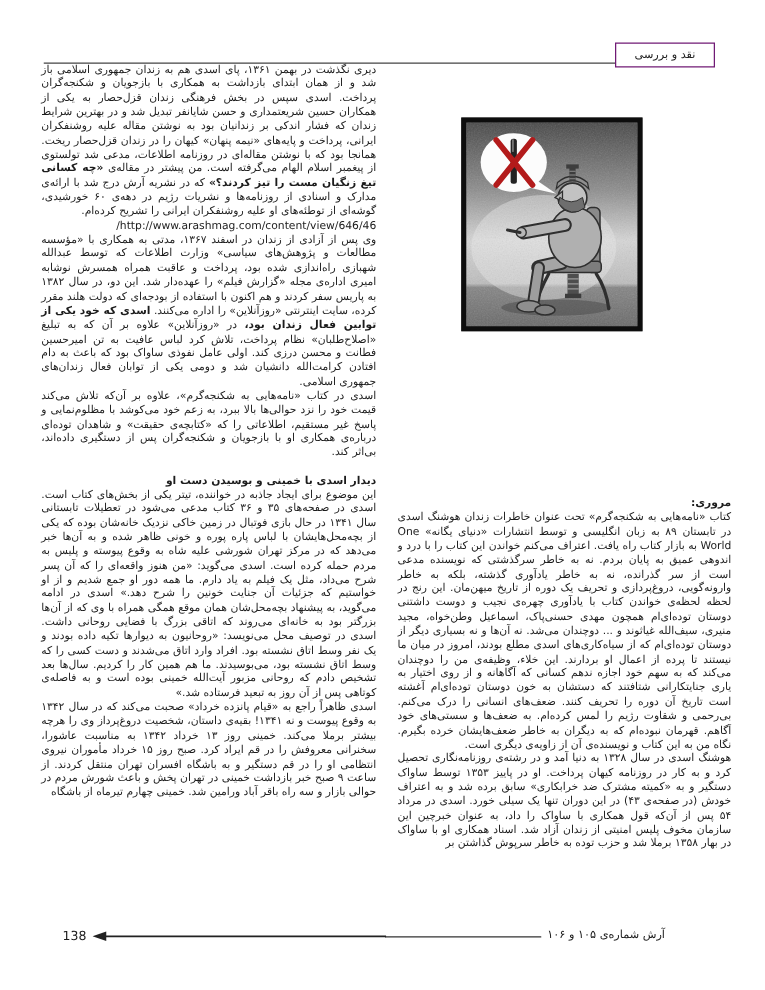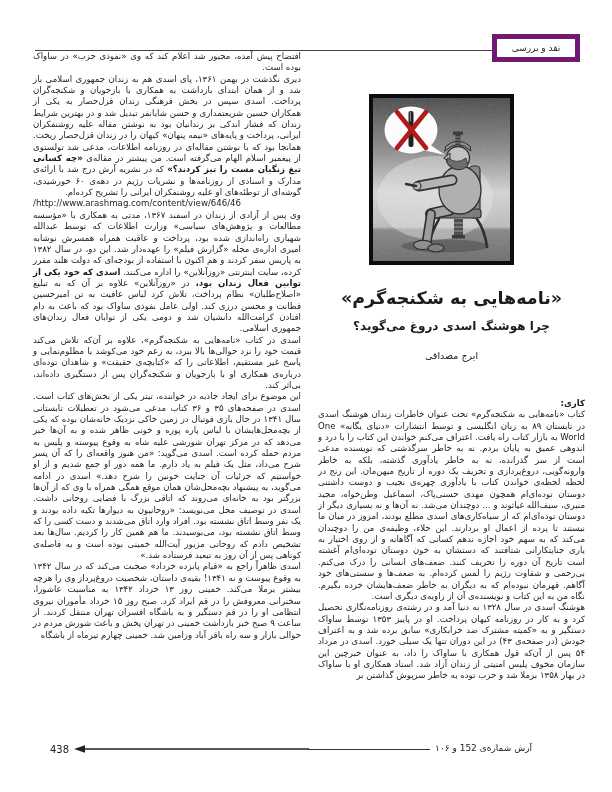--- a/index.html
+++ b/index.html
@@ -5,41 +5,41 @@
   html,body{margin:0;padding:0;}
   body{
     width:612px;height:792px;background:#ffffff;position:relative;overflow:hidden;
     font-family:"DejaVu Sans",sans-serif;color:#1c1c1c;
   }
   .page{position:absolute;inset:0;}
   
   .top-rule{position:absolute;left:35px;top:50px;width:457px;border-top:1.2px solid #444;}
   .section-box{
     position:absolute;left:492px;top:34px;width:78px;height:18px;
-    border:5px solid #701a75;display:flex;align-items:center;justify-content:center;
+    border:1px solid #701a75;display:flex;align-items:center;justify-content:center;
     font-size:9px;direction:rtl;color:#222;
   }
   
   .cartoon{position:absolute;left:369px;top:94px;border:4px solid #0d0d0d;line-height:0;background:#555;}
   
   .title-block{position:absolute;left:318px;top:288px;width:267px;text-align:center;direction:rtl;}
   .art-title{font-size:17.5px;font-weight:bold;letter-spacing:-0.2px;margin:0 0 11px 0;}
   .art-subtitle{font-size:12px;font-weight:bold;margin:0 0 17px 0;}
   .art-byline{font-size:9.5px;margin:0 0 16px 0;color:#222;}
   
   .col{
     position:absolute;direction:rtl;font-size:8.6px;line-height:11.35px;
     text-align:justify;color:#1c1c1c;
   }
   .col p{margin:0;}
   .col-left{left:33px;top:51px;width:268px;height:700px;}
   .col-right{left:318px;top:398px;width:267px;height:348px;overflow:hidden;}
   .bold-head{font-weight:bold;}
   .gap-before{margin-top:11px !important;}
-  .url-line{direction:rtl;text-align:left;}
+  .url-line{direction:rtl;text-align:right;}
   .url-line a{color:#1c1c1c;text-decoration:none;}
   b.inline-bold{font-weight:bold;}
   
   .footer-right{
     position:absolute;left:308px;top:741px;width:226px;height:14px;
     display:flex;align-items:center;direction:rtl;font-size:9px;
   }
   .footer-right .label{white-space:nowrap;padding-right:2px;padding-left:5px;}
   .footer-right .rule{flex:1;border-top:1.2px solid #333;margin-top:3px;}
   .footer-left{
@@ -124,47 +124,42 @@
           <rect x="36.8" y="13.5" width="1.1" height="10" fill="#8f8f8f"></rect>
         </g>
         <g stroke="#b31b1b" stroke-width="4.6" stroke-linecap="round">
           <path d="M24,14 L53,50"></path>
           <path d="M53,14 L24,50"></path>
         </g>
       </g>
     </svg>
   </div>
 
-  <div class="title-block">
-    <div class="art-title">«نامه‌هایی به شکنجه‌گرم»</div>
-    <div class="art-subtitle">چرا هوشنگ اسدی دروغ می‌گوید؟</div>
-    <div class="art-byline">ایرج مصداقی</div>
-  </div>
 
   <div class="col col-right">
-    <p class="bold-head">کاری:</p>
+    <p class="bold-head">مروری:</p>
     <p>کتاب «نامه‌هایی به شکنجه‌گرم» تحت عنوان خاطرات زندان هوشنگ اسدی در تابستان ۸۹ به زبان انگلیسی و توسط انتشارات «دنیای یگانه» One World به بازار کتاب راه یافت. اعتراف می‌کنم خواندن این کتاب را با درد و اندوهی عمیق به پایان بردم. نه به خاطر سرگذشتی که نویسنده مدعی است از سر گذرانده، نه به خاطر یادآوری گذشته، بلکه به خاطر وارونه‌گویی، دروغ‌پردازی و تحریف یک دوره از تاریخ میهن‌مان. این رنج در لحظه لحظه‌ی خواندن کتاب با یادآوری چهره‌ی نجیب و دوست داشتنی دوستان توده‌ای‌ام همچون مهدی حسنی‌پاک، اسماعیل وطن‌خواه، مجید منیری، سیف‌الله غیاثوند و ... دوچندان می‌شد. نه آن‌ها و نه بسیاری دیگر از دوستان توده‌ای‌ام که از سیاه‌کاری‌های اسدی مطلع بودند، امروز در میان ما نیستند تا پرده از اعمال او بردارند. این خلاء، وظیفه‌ی من را دوچندان می‌کند که به سهم خود اجازه ندهم کسانی که آگاهانه و از روی اختیار به یاری جنایتکارانی شتافتند که دستشان به خون دوستان توده‌ای‌ام آغشته است تاریخ آن دوره را تحریف کنند. ضعف‌های انسانی را درک می‌کنم. بی‌رحمی و شقاوت رژیم را لمس کرده‌ام. به ضعف‌ها و سستی‌های خود آگاهم. قهرمان نبوده‌ام که به دیگران به خاطر ضعف‌هایشان خرده بگیرم. نگاه من به این کتاب و نویسنده‌ی آن از زاویه‌ی دیگری است.</p>
     <p>هوشنگ اسدی در سال ۱۳۲۸ به دنیا آمد و در رشته‌ی روزنامه‌نگاری تحصیل کرد و به کار در روزنامه کیهان پرداخت. او در پاییز ۱۳۵۳ توسط ساواک دستگیر و به «کمیته مشترک ضد خرابکاری» سابق برده شد و به اعتراف خودش (در صفحه‌ی ۴۳) در این دوران تنها یک سیلی خورد. اسدی در مرداد ۵۴ پس از آن‌که قول همکاری با ساواک را داد، به عنوان خبرچین این سازمان مخوف پلیس امنیتی از زندان آزاد شد. اسناد همکاری او با ساواک در بهار ۱۳۵۸ برملا شد و حزب توده به خاطر سرپوش گذاشتن بر</p>
   </div>
 
   <div class="col col-left">
-    <p>افتضاح پیش آمده، مجبور شد اعلام کند که وی «نفوذی حزب» در ساواک بوده است.</p>
     <p><span>دیری نگذشت در بهمن ۱۳۶۱، پای اسدی هم به زندان جمهوری اسلامی باز شد و از همان ابتدای بازداشت به همکاری با بازجویان و شکنجه‌گران پرداخت. اسدی سپس در بخش فرهنگی زندان قزل‌حصار به یکی از همکاران حسین شریعتمداری و حسن شایانفر تبدیل شد و در بهترین شرایط زندان که فشار اندکی بر زندانیان بود به نوشتن مقاله علیه روشنفکران ایرانی، پرداخت و پایه‌های «نیمه پنهان» کیهان را در زندان قزل‌حصار ریخت. همانجا بود که با نوشتن مقاله‌ای در روزنامه اطلاعات، مدعی شد تولستوی از پیغمبر اسلام الهام می‌گرفته است. من پیشتر در مقاله‌ی </span><b class="inline-bold">«چه کسانی تیغ زنگیان مست را تیز کردند؟»</b><span> که در نشریه آرش درج شد با ارائه‌ی مدارک و اسنادی از روزنامه‌ها و نشریات رژیم در دهه‌ی ۶۰ خورشیدی، گوشه‌ای از توطئه‌های او علیه روشنفکران ایرانی را تشریح کرده‌ام.</span></p>
     <p class="url-line"><a href="#">http://www.arashmag.com/content/view/646/46/</a></p>
     <p><span>وی پس از آزادی از زندان در اسفند ۱۳۶۷، مدتی به همکاری با «مؤسسه مطالعات و پژوهش‌های سیاسی» وزارت اطلاعات که توسط عبدالله شهبازی راه‌اندازی شده بود، پرداخت و عاقبت همراه همسرش نوشابه امیری اداره‌ی مجله «گزارش فیلم» را عهده‌دار شد. این دو، در سال ۱۳۸۲ به پاریس سفر کردند و هم اکنون با استفاده از بودجه‌ای که دولت هلند مقرر کرده، سایت اینترنتی «روزآنلاین» را اداره می‌کنند. </span><b class="inline-bold">اسدی که خود یکی از توابین فعال زندان بود،</b><span> در «روزآنلاین» علاوه بر آن که به تبلیغ «اصلاح‌طلبان» نظام پرداخت، تلاش کرد لباس عافیت به تن امیرحسین فطانت و محسن درزی کند. اولی عامل نفوذی ساواک بود که باعث به دام افتادن کرامت‌الله دانشیان شد و دومی یکی از توابان فعال زندان‌های جمهوری اسلامی.</span></p>
     <p>اسدی در کتاب «نامه‌هایی به شکنجه‌گرم»، علاوه بر آن‌که تلاش می‌کند قیمت خود را نزد حوالی‌ها بالا ببرد، به زعم خود می‌کوشد با مظلوم‌نمایی و پاسخ غیر مستقیم، اطلاعاتی را که «کتابچه‌ی حقیقت» و شاهدان توده‌ای درباره‌ی همکاری او با بازجویان و شکنجه‌گران پس از دستگیری داده‌اند، بی‌اثر کند.</p>
+    <p class="bold-head gap-before">دیدار اسدی با خمینی و بوسیدن دست او</p>
     <p>این موضوع برای ایجاد جاذبه در خواننده، تیتر یکی از بخش‌های کتاب است. اسدی در صفحه‌های ۳۵ و ۳۶ کتاب مدعی می‌شود در تعطیلات تابستانی سال ۱۳۴۱ در حال بازی فوتبال در زمین خاکی نزدیک خانه‌شان بوده که یکی از بچه‌محل‌هایشان با لباس پاره پوره و خونی ظاهر شده و به آن‌ها خبر می‌دهد که در مرکز تهران شورشی علیه شاه به وقوع پیوسته و پلیس به مردم حمله کرده است. اسدی می‌گوید: «من هنوز واقعه‌ای را که آن پسر شرح می‌داد، مثل یک فیلم به یاد دارم. ما همه دور او جمع شدیم و از او خواستیم که جزئیات آن جنایت خونین را شرح دهد.» اسدی در ادامه می‌گوید، به پیشنهاد بچه‌محل‌شان همان موقع همگی همراه با وی که از آن‌ها بزرگتر بود به خانه‌ای می‌روند که اتاقی بزرگ با فضایی روحانی داشت. اسدی در توصیف محل می‌نویسد: «روحانیون به دیوارها تکیه داده بودند و یک نفر وسط اتاق نشسته بود. افراد وارد اتاق می‌شدند و دست کسی را که وسط اتاق نشسته بود، می‌بوسیدند. ما هم همین کار را کردیم. سال‌ها بعد تشخیص دادم که روحانی مزبور آیت‌الله خمینی بوده است و به فاصله‌ی کوتاهی پس از آن روز به تبعید فرستاده شد.»</p>
     <p>اسدی ظاهراً راجع به «قیام پانزده خرداد» صحبت می‌کند که در سال ۱۳۴۲ به وقوع پیوست و نه ۱۳۴۱! بقیه‌ی داستان، شخصیت دروغ‌پرداز وی را هرچه بیشتر برملا می‌کند. خمینی روز ۱۳ خرداد ۱۳۴۲ به مناسبت عاشورا، سخنرانی معروفش را در قم ایراد کرد. صبح روز ۱۵ خرداد مأموران نیروی انتظامی او را در قم دستگیر و به باشگاه افسران تهران منتقل کردند. از ساعت ۹ صبح خبر بازداشت خمینی در تهران پخش و باعث شورش مردم در حوالی بازار و سه راه باقر آباد ورامین شد. خمینی چهارم تیرماه از باشگاه</p>
   </div>
 
   <div class="footer-right">
-    <span class="label">آرش شماره‌ی 152 و ۱۰۶</span>
+    <span class="label">آرش شماره‌ی ۱۰۵ و ۱۰۶</span>
     <span class="rule"></span>
   </div>
   <div class="footer-left">
-    <span class="num">438</span>
+    <span class="num">138</span>
     <svg width="235" height="10" viewBox="0 0 235 10">
       <line x1="9" y1="5" x2="235" y2="5" stroke="#222" stroke-width="1.4"></line>
       <polygon points="0,5 11,1.2 11,8.8" fill="#222"></polygon>
     </svg>
   </div>
 
 </div>
 
 </body></html>

